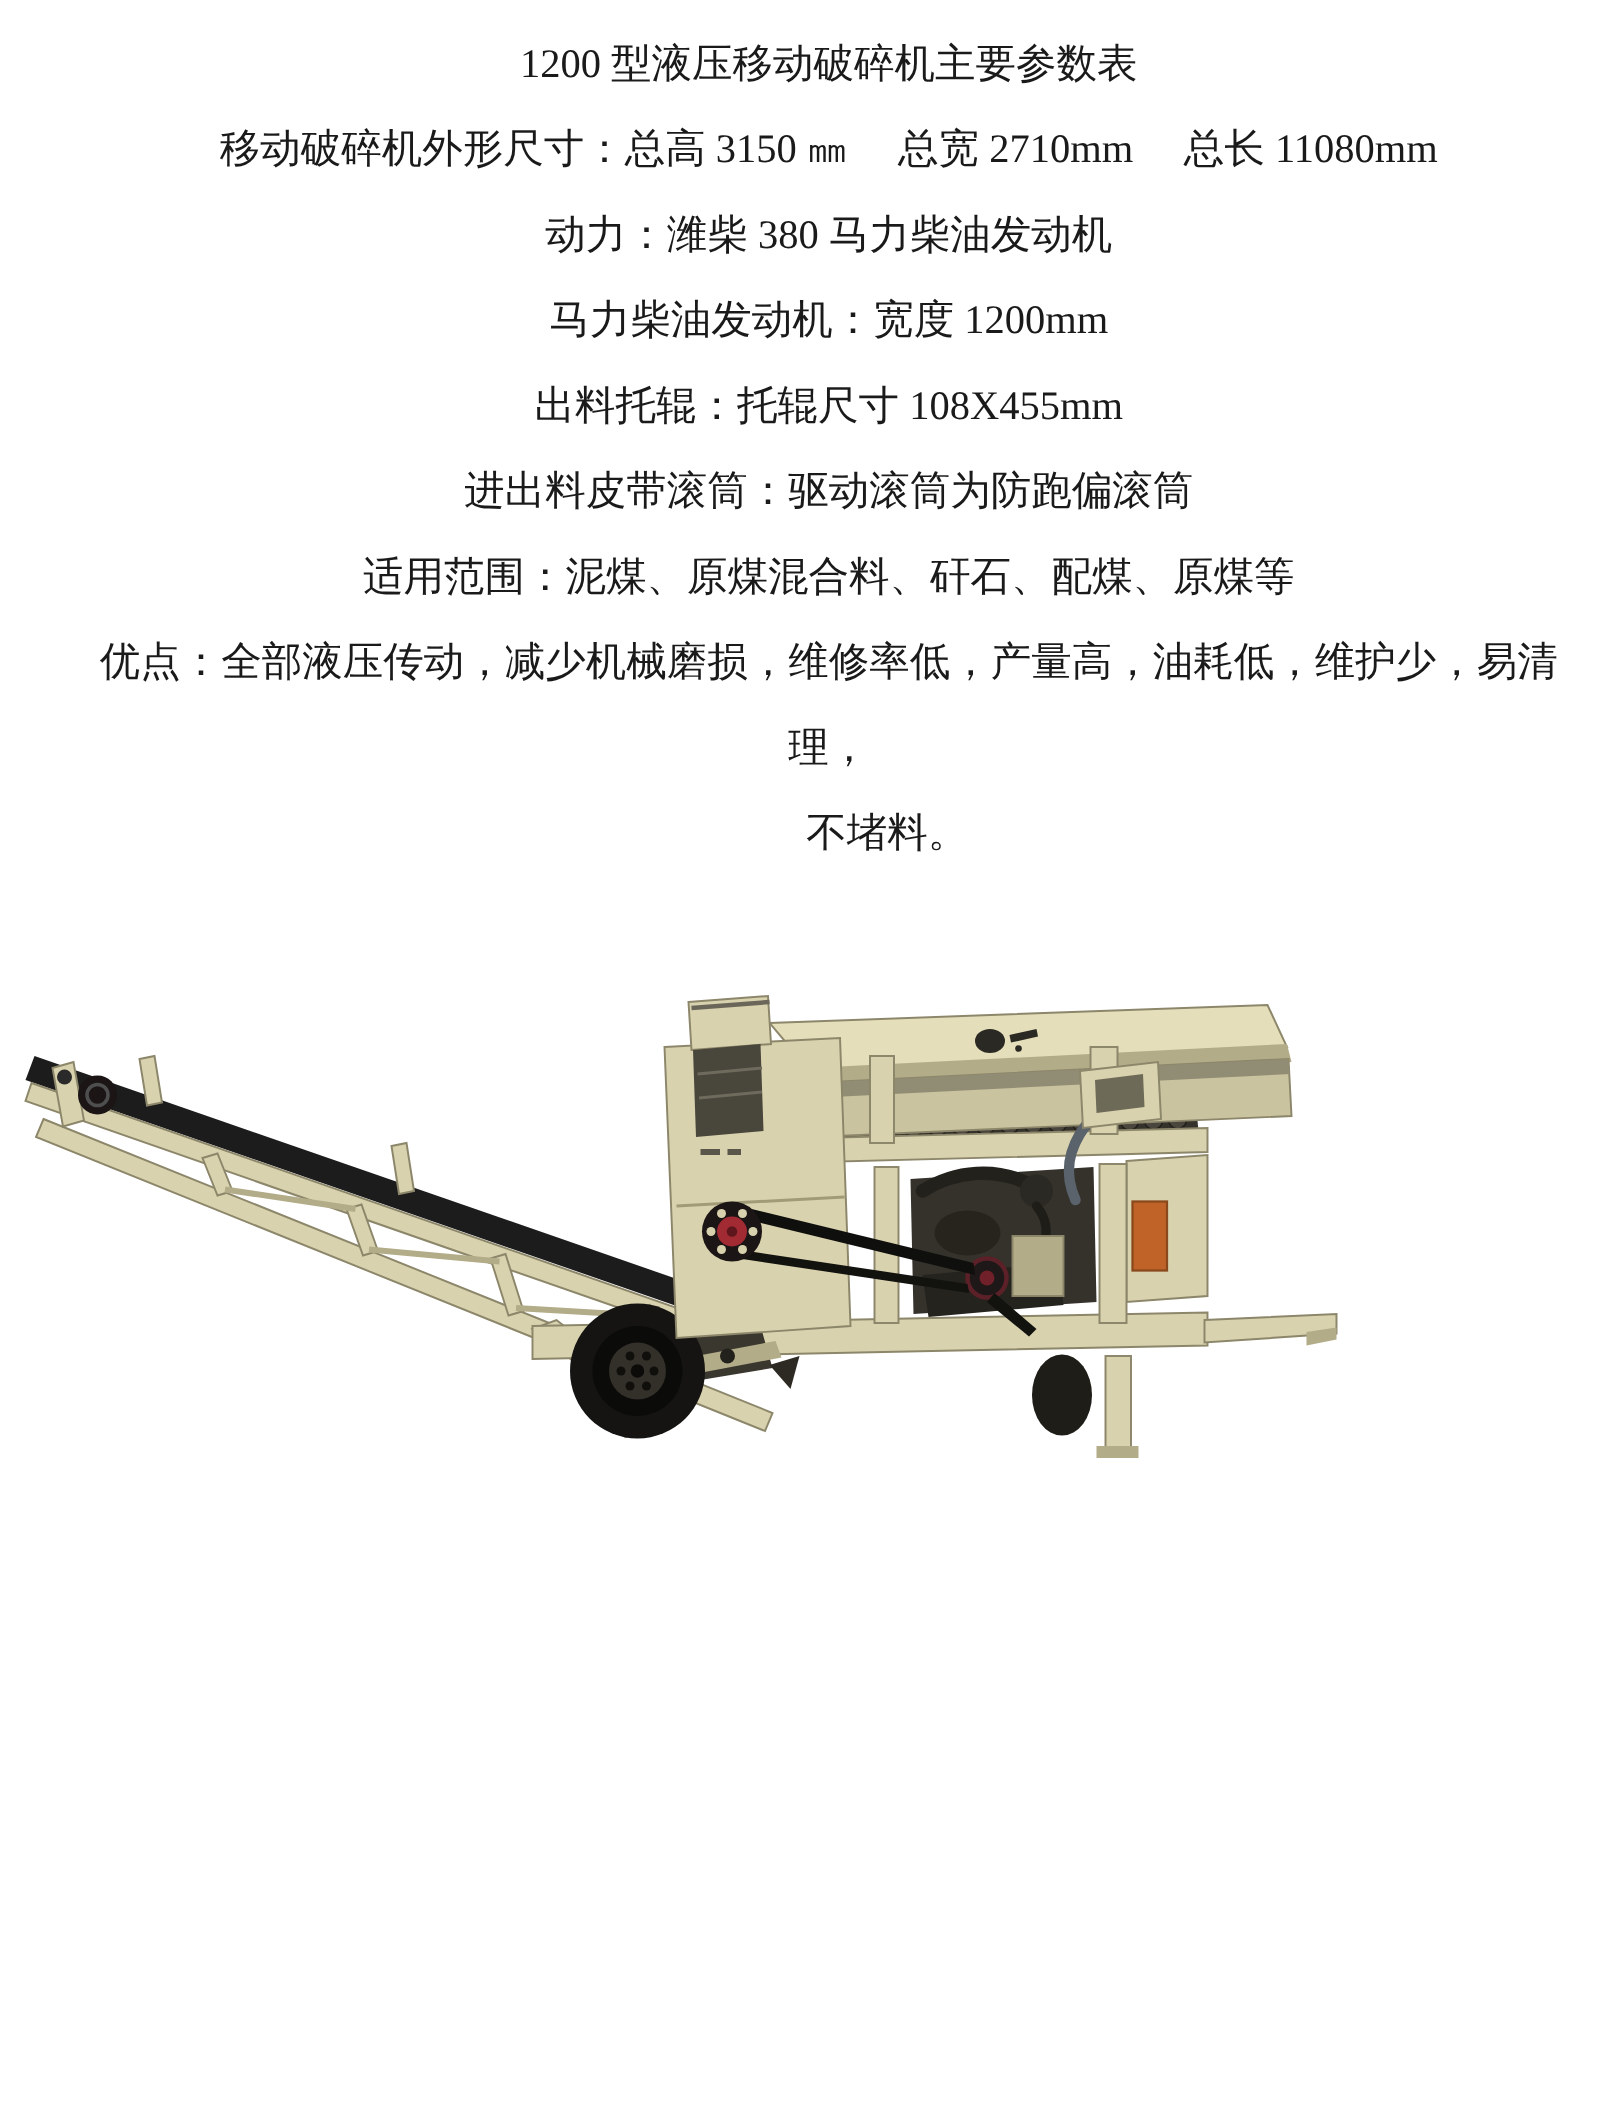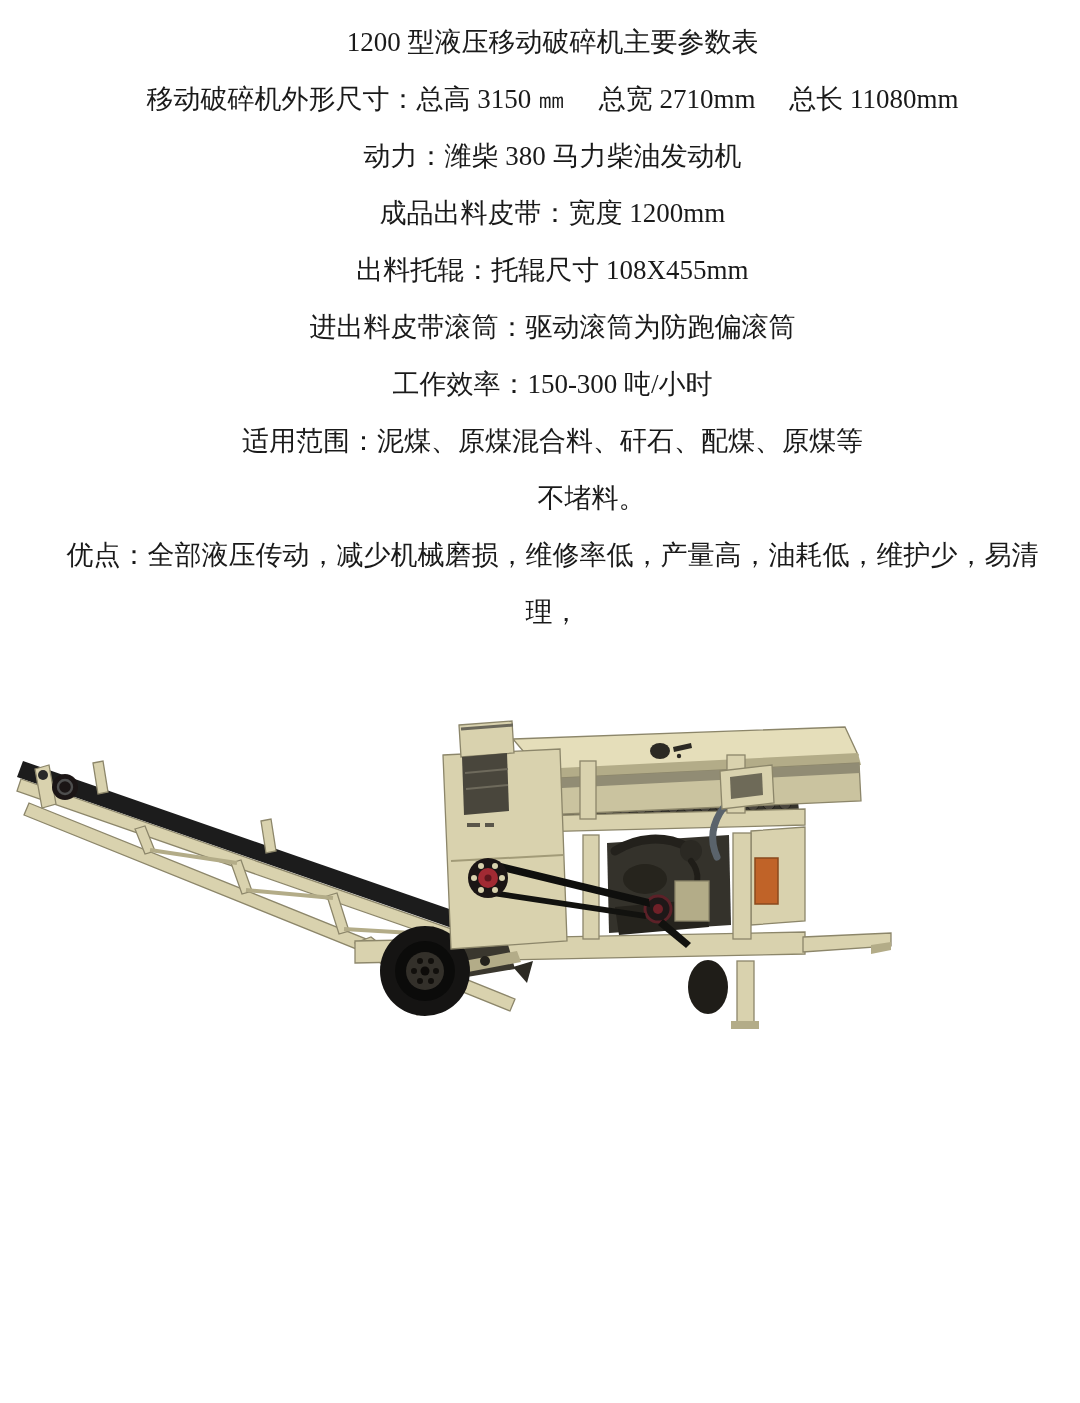--- a/index.html
+++ b/index.html
@@ -34,27 +34,26 @@
   .s-out{stroke:var(--c-outline);stroke-width:1.3;}
   .s-none{stroke:none;}
 </style>
 </head>
 <body>
 
 <div class="doc">
   <div class="line">1200 型液压移动破碎机主要参数表</div>
   <div class="line">移动破碎机外形尺寸：总高 3150 ㎜　 总宽 2710mm　 总长 11080mm</div>
   <div class="line">动力：潍柴 380 马力柴油发动机</div>
-  <div class="line">成品出料皮带：宽度 1200mm</div>
+  <div class="line">马力柴油发动机：宽度 1200mm</div>
   <div class="line">出料托辊：托辊尺寸 108X455mm</div>
   <div class="line">进出料皮带滚筒：驱动滚筒为防跑偏滚筒</div>
-  <div class="line">工作效率：150-300 吨/小时</div>
   <div class="line">适用范围：泥煤、原煤混合料、矸石、配煤、原煤等</div>
+  <div class="line">优点：全部液压传动，减少机械磨损，维修率低，产量高，油耗低，维护少，易清理，</div>
   <div class="line continuation">不堵料。</div>
-  <div class="line">优点：全部液压传动，减少机械磨损，维修率低，产量高，油耗低，维护少，易清理，</div>
 </div>
 
 <div class="photo-wrap">
 <svg width="945" height="355" viewBox="0 0 945 355">
 
   <g>
 
     <polygon class="f-belt s-none" points="8,50 492,218 486,234 2,66"></polygon>
 
     <polygon class="f-body s-out" points="6,68 488,236 484,248 2,80"></polygon>

